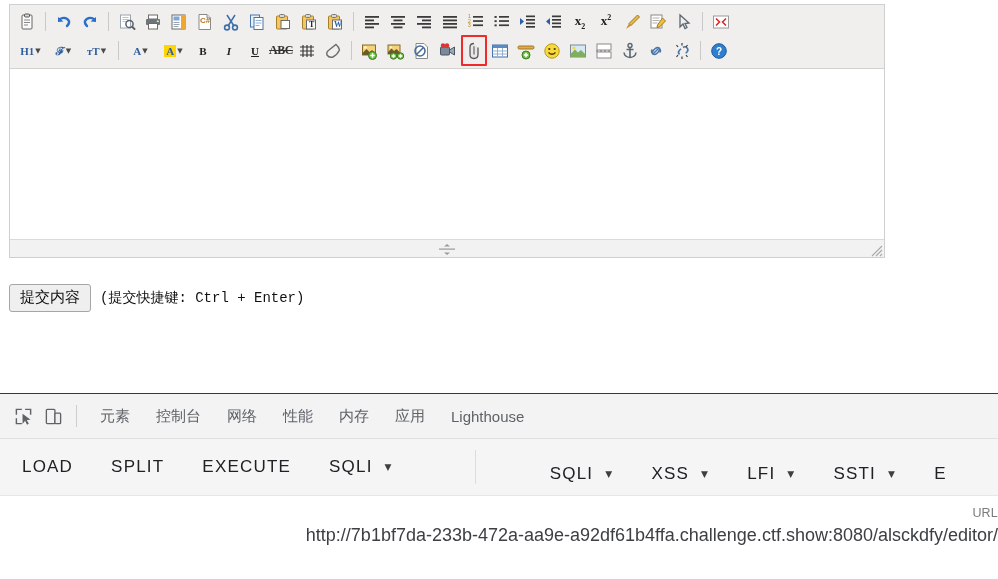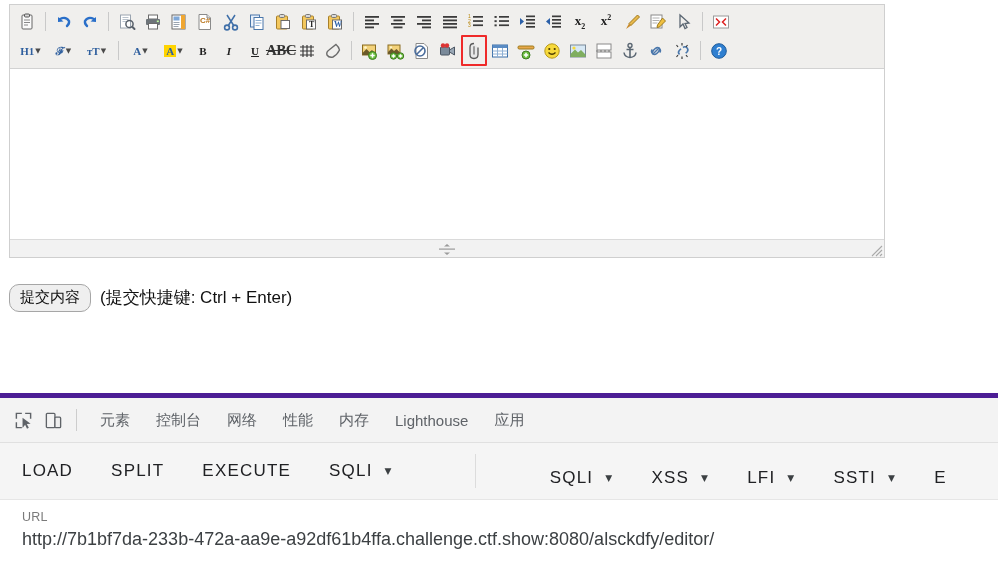--- a/index.html
+++ b/index.html
@@ -54,21 +54,21 @@
     font-size: 7px; color: #4a4a4a; margin-left: 1px;
     font-family: "DejaVu Sans", sans-serif;
   }
   .lbl {
     font-size: 11px; font-weight: bold; color: #2f5f9e;
     font-family: "Liberation Serif", serif;
   }
   .lbl.dark { color: #222; }
   .lbl.ital { font-style: italic; }
   .lbl.und { text-decoration: underline; color:#222; }
-  .lbl.abc { font-size: 15px; letter-spacing: -0.5px; text-decoration: line-through; color:#333;}
+  .lbl.abc { font-size: 12px; letter-spacing: -0.5px; text-decoration: line-through; color:#333;}
   .hl-A { background: #ffd400; padding: 0 2px; color: #2f5f9e; }
 
   
   .icn { width: 18px; height: 18px; display: block; }
 
   .edit-area {
     height: 170px;
     background: #fff;
   }
   .edit-foot {
@@ -93,38 +93,39 @@
   .submit-row {
     position: absolute; left: 9px; top: 284px;
     display: flex; align-items: center;
   }
   .submit-btn {
     font-family: "Liberation Sans", sans-serif;
     font-size: 15px;
     color: #111;
     background: #efefef;
     border: 1px solid #a6a6a6;
-    border-radius: 10px;
+    border-radius: 3px;
     padding: 4px 10px 5px 10px;
     line-height: 1.1;
   }
   .submit-hint {
     margin-left: 9px;
-    font-size: 17px;
+    font-size: 14px;
     color: #111;
-    font-family: Liberation Sans, sans-serif;
+    font-family: Liberation Mono, monospace;
   }
 
   
   .devtools {
     position: absolute; left: 0; top: 393px;
     width: 998px; height: 186px;
     background: #14532d;
-    border-top: 5px solid #4c1d95;
+    border-top: 1px solid #4c1d95;
     box-sizing: border-box;
+    text-align: right;
   }
   .dt-tabbar {
     height: 44px;
     display: flex; align-items: center;
     border-bottom: 1px solid #e0e0e0;
     background: #f3f3f3;
     padding-left: 8px;
   }
   .dt-iconbtn {
     width: 30px; height: 30px;
@@ -617,22 +618,22 @@
           <rect x="11.5" y="6.5" width="6" height="11" rx="1" stroke="#5f6368" stroke-width="1.4" fill="#efefef"></rect>
         </svg>
       </div>
       <div class="dt-vsep"></div>
       <div id="dt-tabs" style="display:flex;align-items:center;height:43px;">
           <div class="dt-tab">元素</div>
           <div class="dt-tab">控制台</div>
           <div class="dt-tab">网络</div>
           <div class="dt-tab">性能</div>
           <div class="dt-tab">内存</div>
+          <div class="dt-tab">应用</div>
           <div class="dt-tab">Lighthouse</div>
-          <div class="dt-tab">应用</div>
         </div>
     </div>
 
     <div class="hb-bar">
       <div id="hb-actions" style="display:flex;align-items:center;">
           <div class="hb-item">
             <span>LOAD</span>
           </div>
           <div class="hb-item">
             <span>SPLIT</span>

